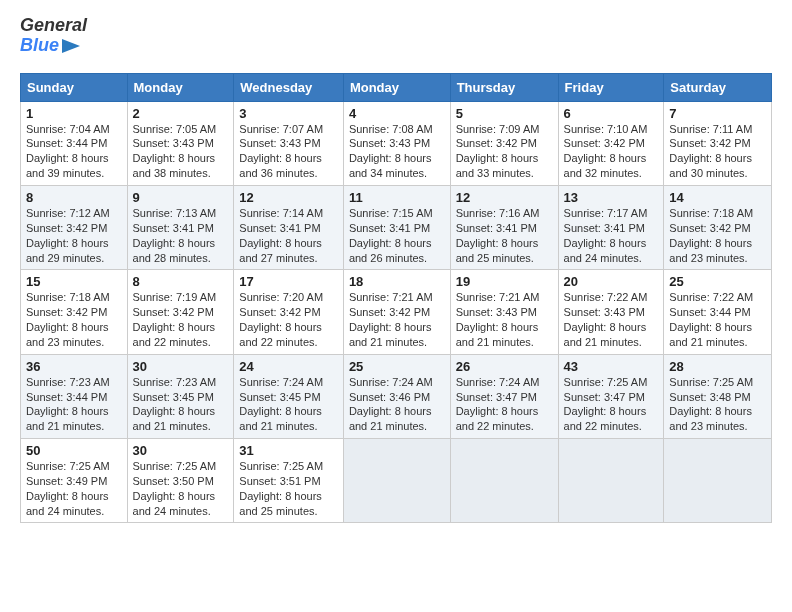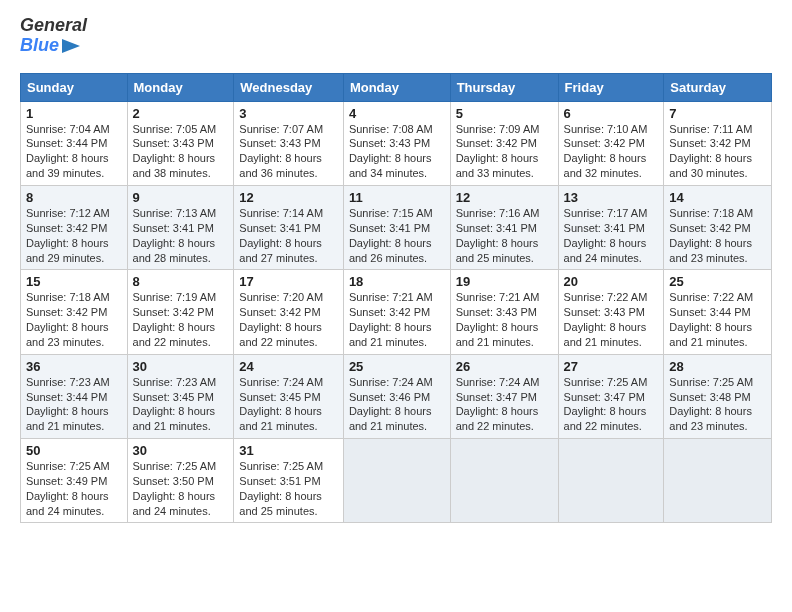--- a/index.html
+++ b/index.html
@@ -223,21 +223,21 @@
         </td>
           <td>
           <span class="day-number">25</span>
           <span class="day-detail">Sunrise: 7:24 AM<br>Sunset: 3:46 PM<br>Daylight: 8 hours and 21 minutes.</span>
         </td>
           <td>
           <span class="day-number">26</span>
           <span class="day-detail">Sunrise: 7:24 AM<br>Sunset: 3:47 PM<br>Daylight: 8 hours and 22 minutes.</span>
         </td>
           <td>
-          <span class="day-number">27</span>
+          <span class="day-number">43</span>
           <span class="day-detail">Sunrise: 7:25 AM<br>Sunset: 3:47 PM<br>Daylight: 8 hours and 22 minutes.</span>
         </td>
           <td>
           <span class="day-number">28</span>
           <span class="day-detail">Sunrise: 7:25 AM<br>Sunset: 3:48 PM<br>Daylight: 8 hours and 23 minutes.</span>
         </td>
         </tr>
         <tr>
           <td>
           <span class="day-number">50</span>

